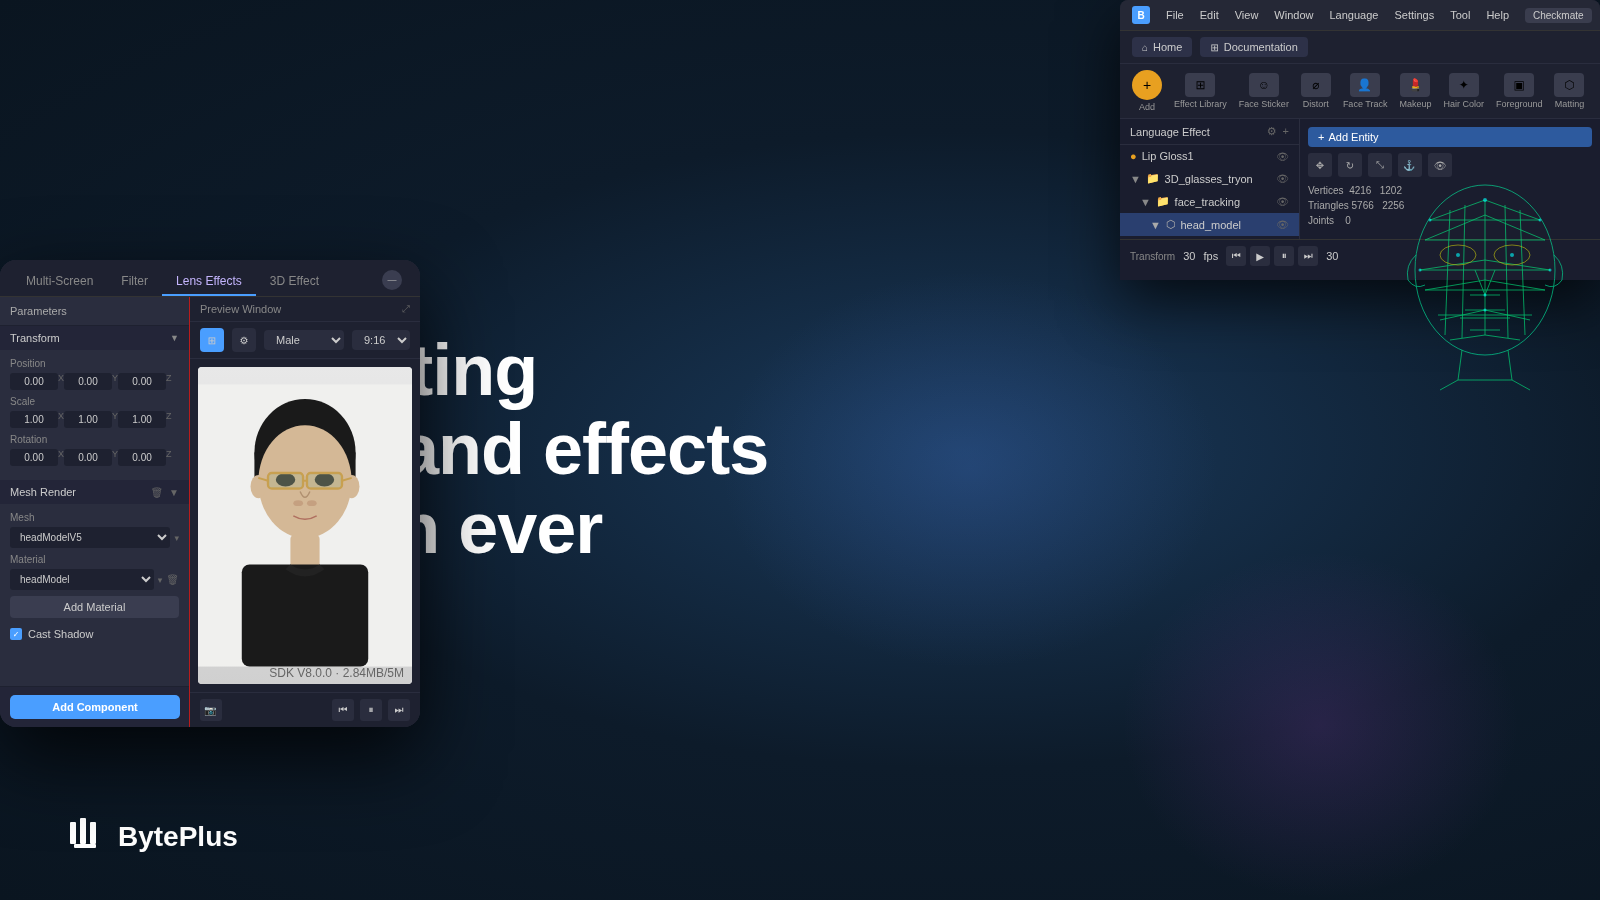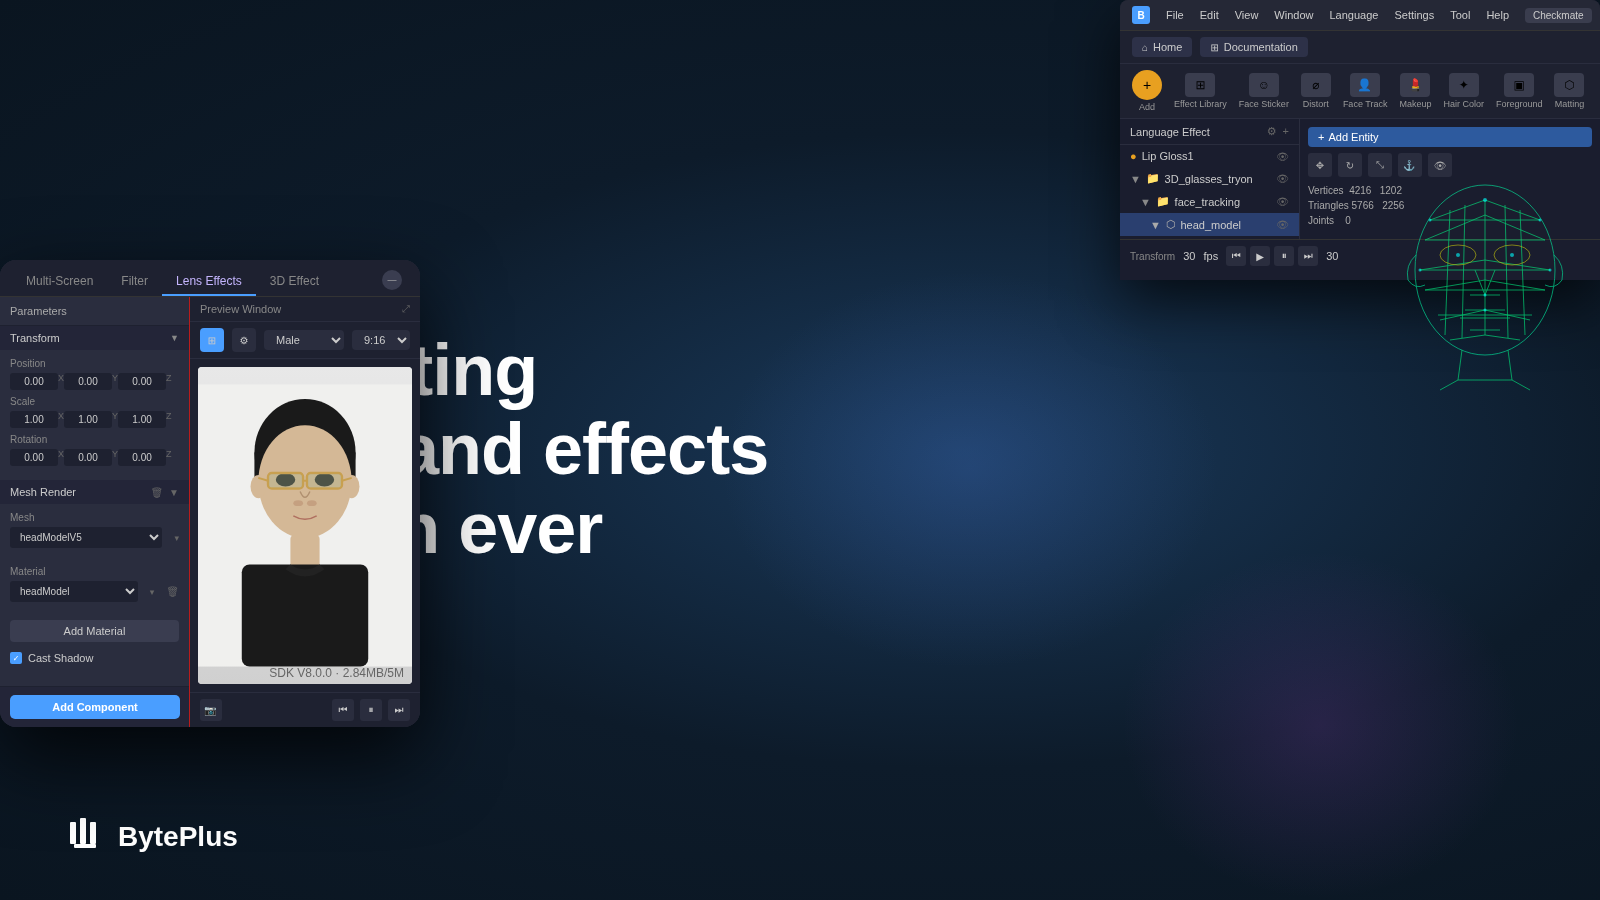--- a/index.html
+++ b/index.html
@@ -455,22 +455,22 @@
     .mesh-section-icons {
       display: flex;
       gap: 6px;
       align-items: center;
     }
     .mesh-icon { font-size: 10px; color: #666; }
 
     .dropdown-row {
       display: flex;
       align-items: center;
-      gap: 12px;
-      margin-bottom: 18px;
+      gap: 4px;
+      margin-bottom: 6px;
     }
     .dropdown-select {
       background: #1e2130;
       border: none;
       border-radius: 3px;
       padding: 4px 6px;
       font-size: 10px;
       color: #ccc;
       flex: 1;
     }

